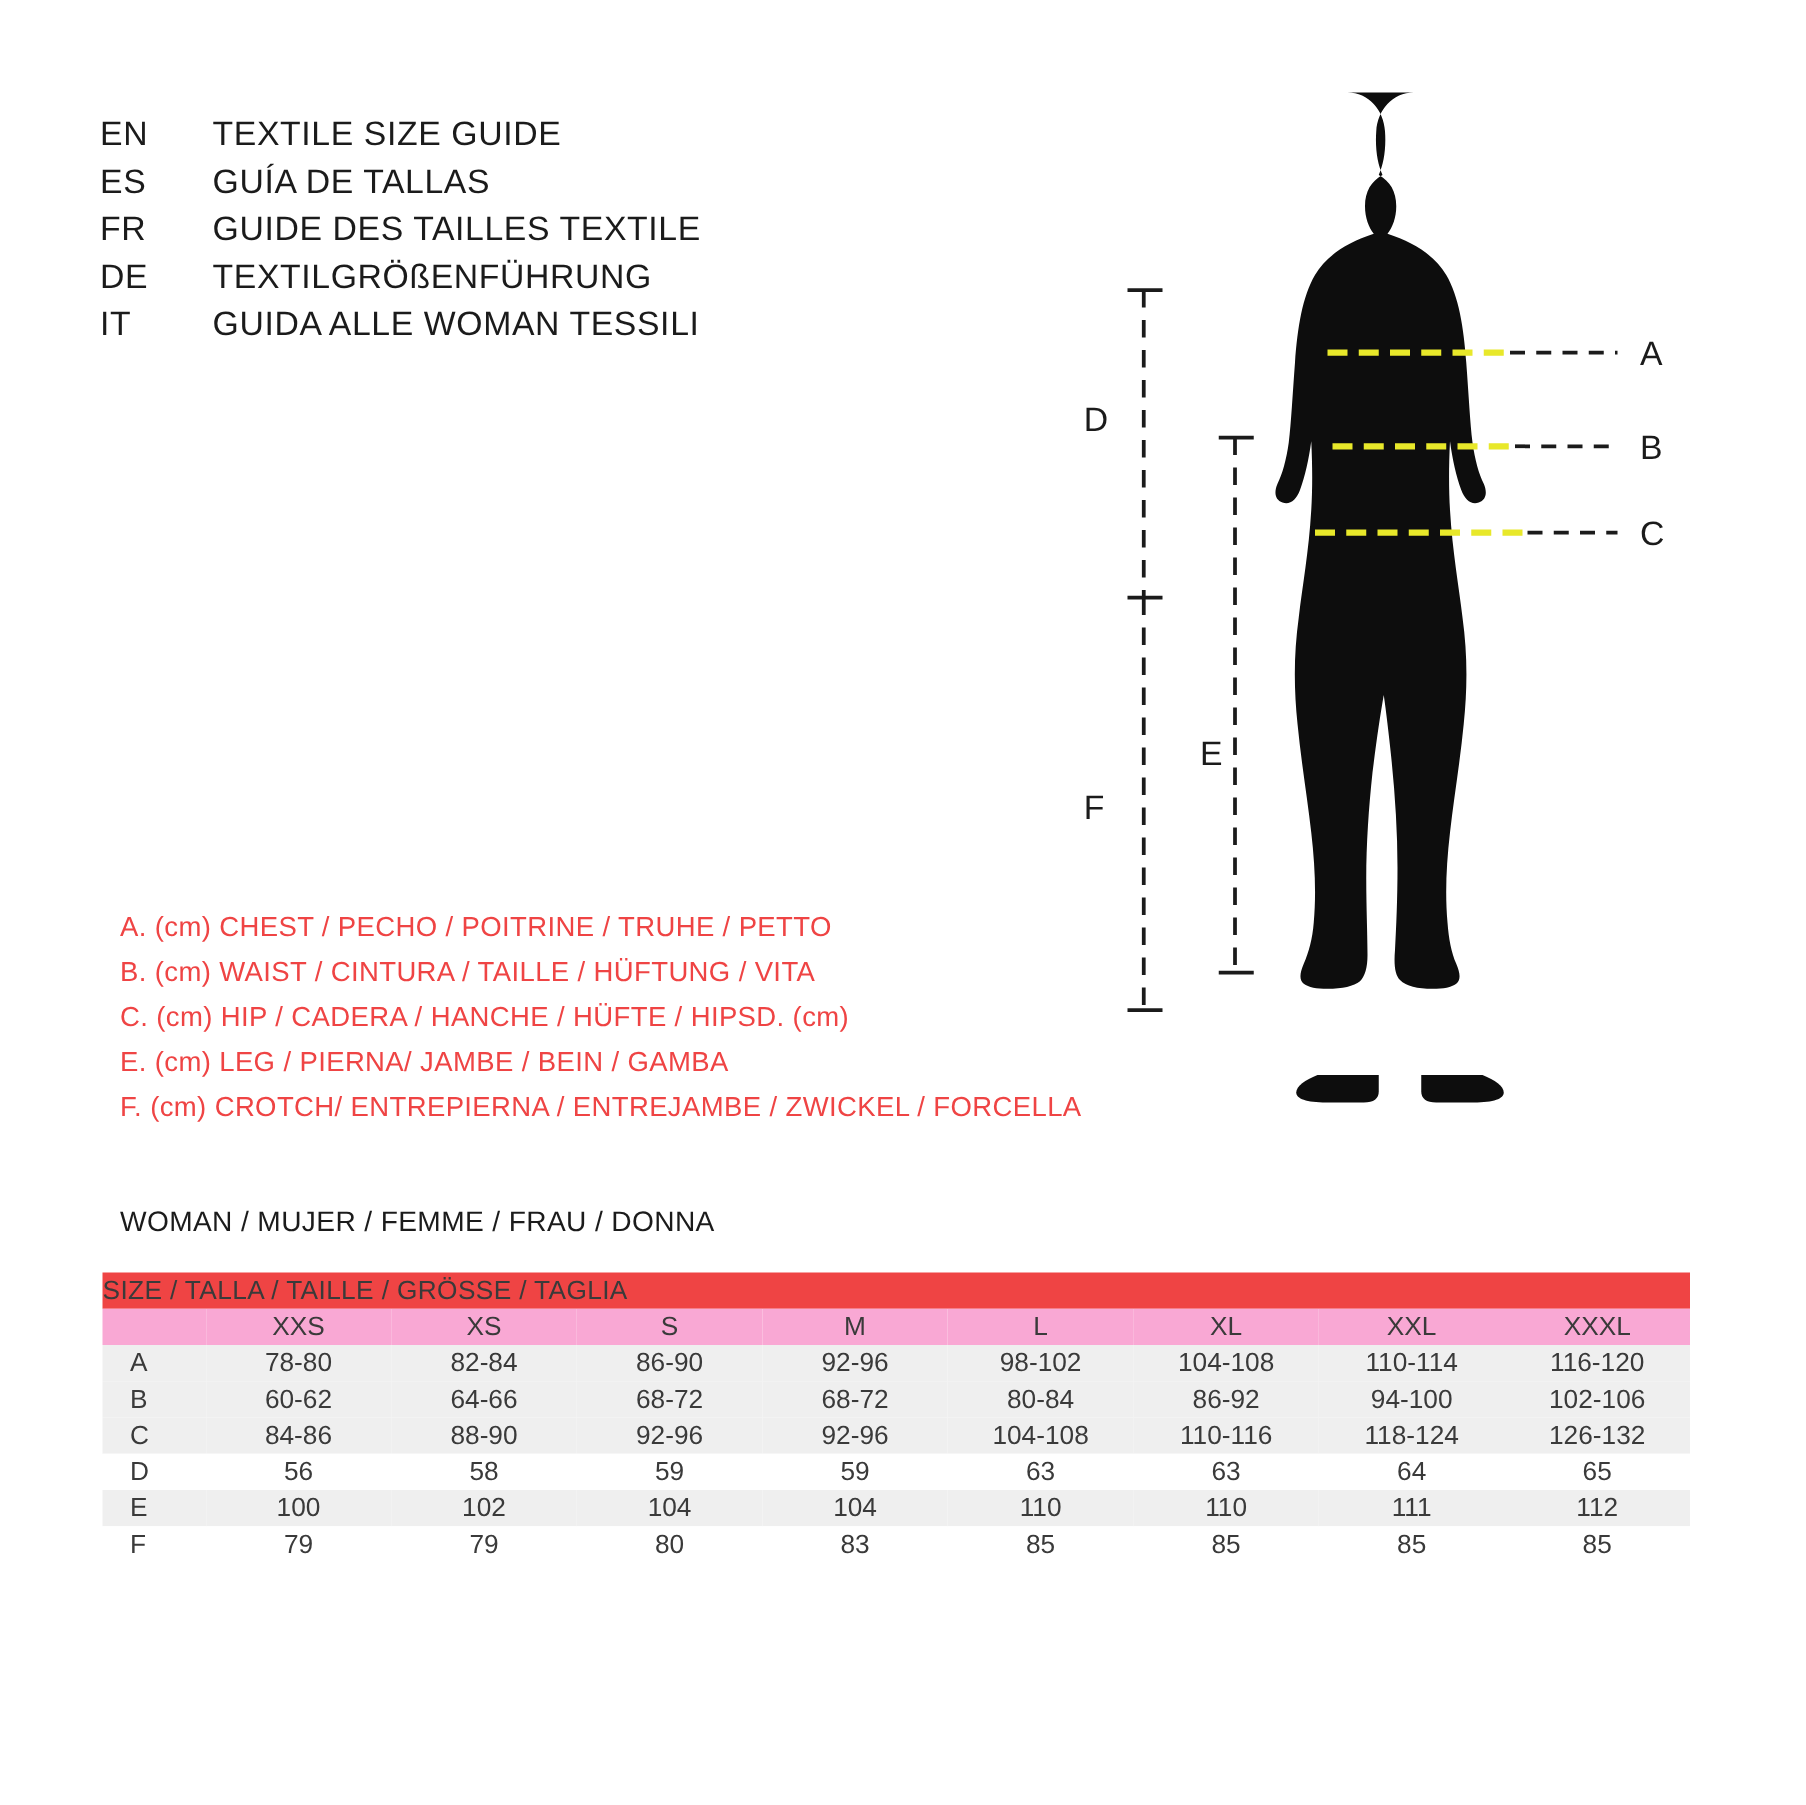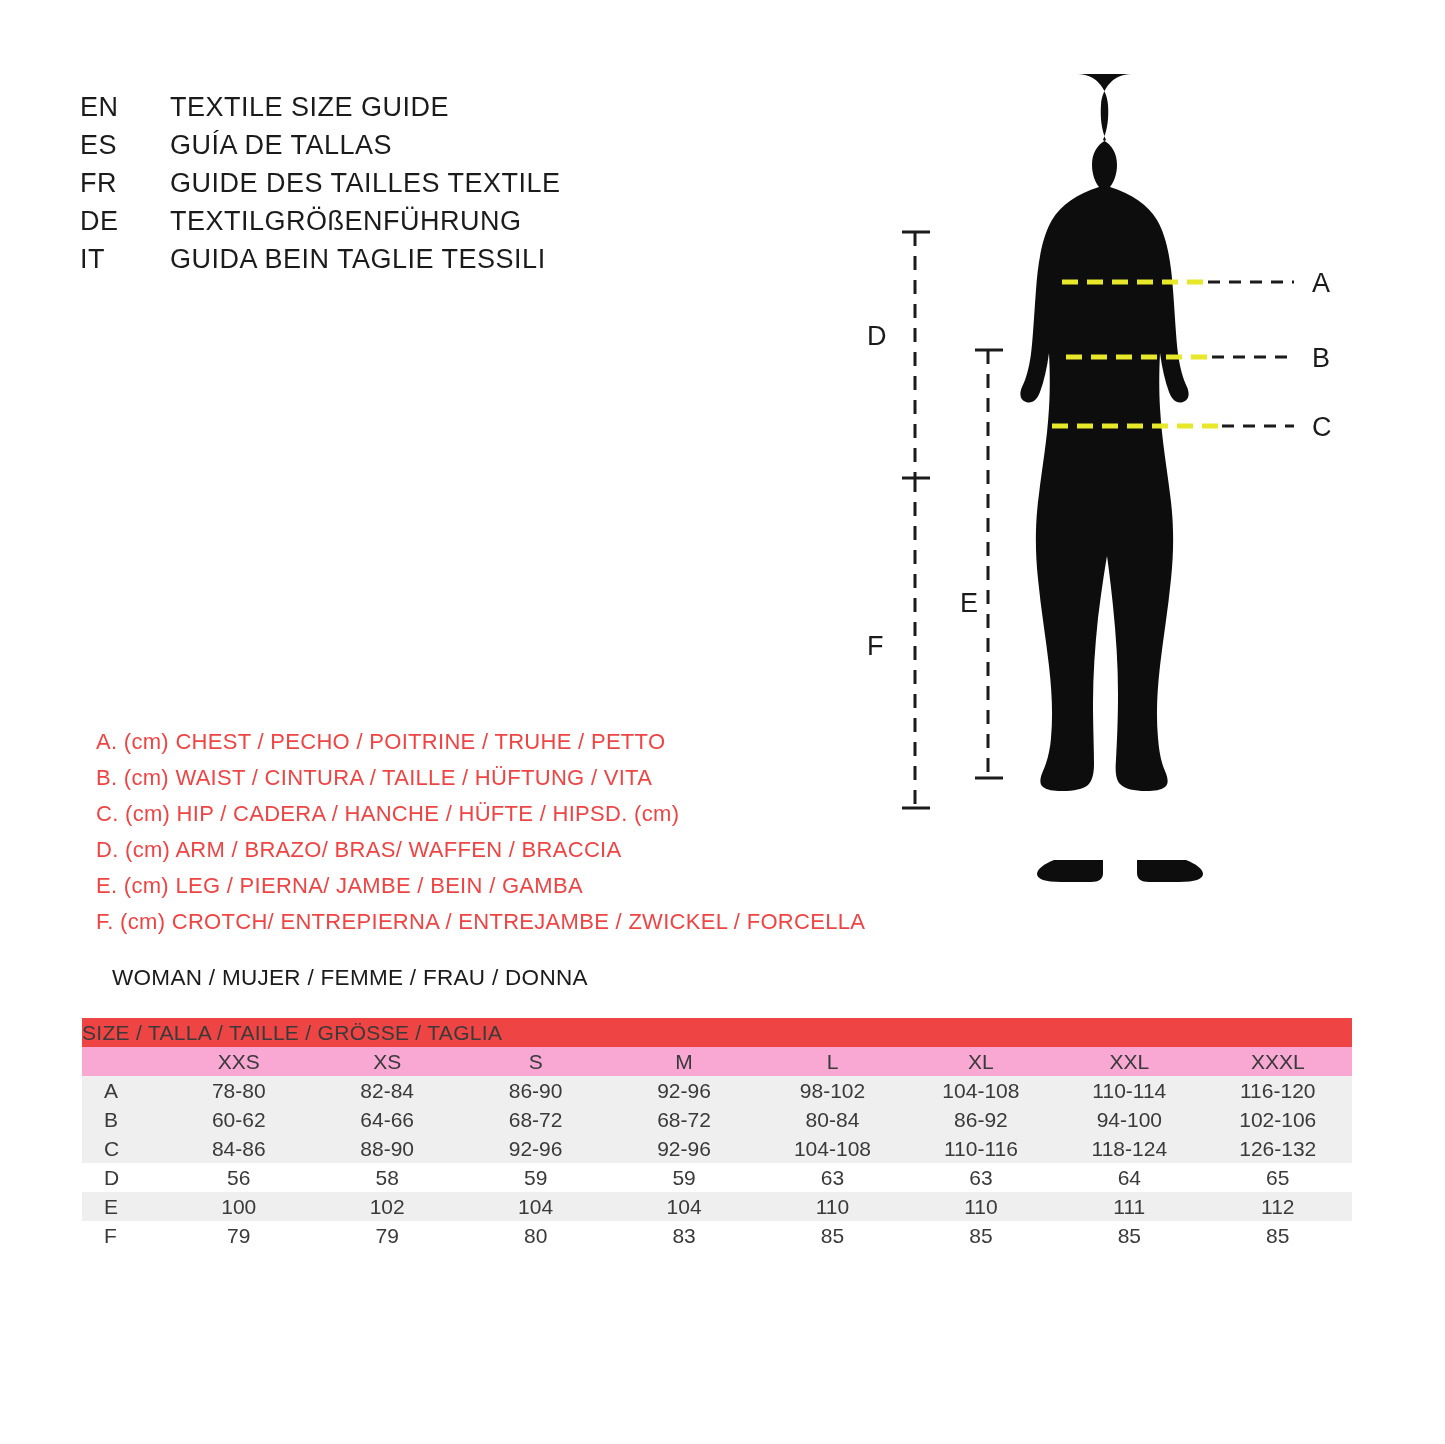--- a/index.html
+++ b/index.html
@@ -16,21 +16,21 @@
   
   .lang-block { position:absolute; left:80px; top:92px; }
   .lang-row { display:flex; align-items:baseline; height:38px; }
   .lang-code { width:90px; font-size:27px; letter-spacing:0.5px; color:#1b1b1b; }
   .lang-text { font-size:27px; letter-spacing:0.5px; color:#1b1b1b; white-space:nowrap; }
 
   
   .legend { position:absolute; left:96px; top:724px; }
   .legend-row { font-size:22px; letter-spacing:0.3px; line-height:36px; color:#ef4444; white-space:nowrap; }
 
-  .group-label { position:absolute; left:96px; top:965px; font-size:22.5px; letter-spacing:0.3px; color:#1b1b1b;margin-left:16px; }
+  .group-label { position:absolute; left:96px; top:965px; font-size:22.5px; letter-spacing:0.3px; color:#1b1b1b; }
 
   
   .table-wrap { position:absolute; left:82px; top:1018px; width:1270px; }
   table.size-table { border-collapse:collapse; width:1270px; table-layout:fixed; }
   table.size-table td { font-size:21px; color:#3a3a3a; height:29px; padding:0; }
   .hdr-band td { background:#ef4444; color:#3a3a3a; font-size:21px; height:32px; padding-left:16px; letter-spacing:0.3px; }
   .col-label { width:74px; padding-left:22px !important; color:#4a4a4a; }
   .cell { text-align:center; }
   .row-alt td { background:#efefef; }
   .row-plain td { background:#ffffff; }
@@ -57,29 +57,28 @@
     <div class="lang-row">
       <div class="lang-code">FR</div>
       <div class="lang-text">GUIDE DES TAILLES TEXTILE</div>
     </div>
     <div class="lang-row">
       <div class="lang-code">DE</div>
       <div class="lang-text">TEXTILGRÖßENFÜHRUNG</div>
     </div>
     <div class="lang-row">
       <div class="lang-code">IT</div>
-      <div class="lang-text">GUIDA BEIN TAGLIE TESSILI</div>
+      <div class="lang-text">GUIDA ALLE WOMAN TESSILI</div>
     </div>
   </div>
 
   <div class="legend">
     <div class="legend-row">A. (cm) CHEST / PECHO / POITRINE / TRUHE / PETTO</div>
     <div class="legend-row">B. (cm) WAIST / CINTURA / TAILLE / HÜFTUNG / VITA</div>
     <div class="legend-row">C. (cm) HIP / CADERA / HANCHE / HÜFTE / HIPSD. (cm)</div>
-    <div class="legend-row">D. (cm) ARM / BRAZO/ BRAS/ WAFFEN / BRACCIA</div>
     <div class="legend-row">E. (cm) LEG / PIERNA/ JAMBE / BEIN / GAMBA</div>
     <div class="legend-row">F. (cm) CROTCH/ ENTREPIERNA / ENTREJAMBE / ZWICKEL / FORCELLA</div>
   </div>
 
   <div class="group-label">WOMAN / MUJER / FEMME / FRAU / DONNA</div>
 
   <div class="table-wrap">
     <table class="size-table">
       <colgroup>
         <col style="width:74px">

